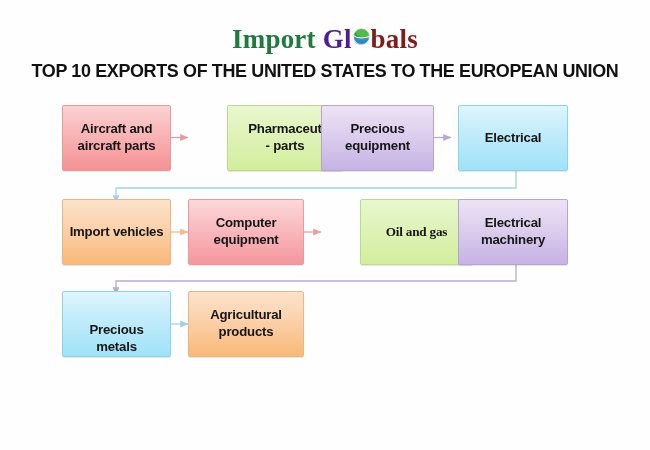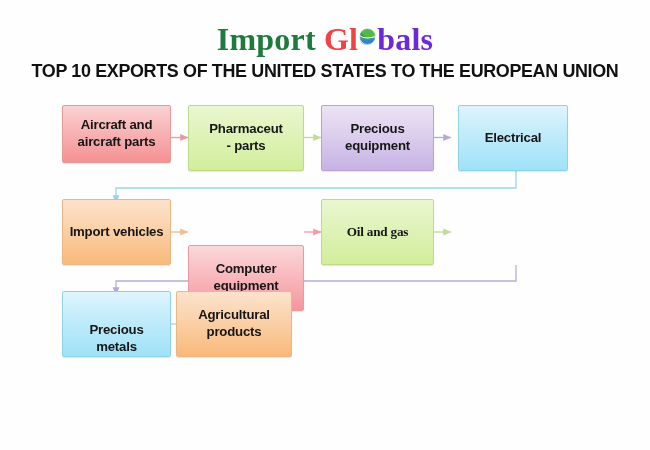--- a/index.html
+++ b/index.html
@@ -22,28 +22,28 @@
     left: 0;
     top: 22px;
     width: 650px;
     text-align: center;
     height: 32px;
     line-height: 32px;
     white-space: nowrap;
   }
   .logo-word {
     font-family: "Liberation Serif", serif;
-    font-size: 32px;
+    font-size: 27px;
     font-weight: 700;
     letter-spacing: 0.2px;
     vertical-align: middle;
   }
   .logo-import { color: #1f7a3d; }
-  .logo-gl     { color: #ef4444; }
-  .logo-bals   { color: #6d28d9; }
+  .logo-gl     { color: #4c1d95; }
+  .logo-bals   { color: #7f1d1d; }
   .globe-icon {
     display: inline-block;
     width: 19px;
     height: 19px;
     vertical-align: -3px;
     margin: 0 0px;
   }
 
   
   #page-title {
@@ -92,25 +92,25 @@
     line-height: 1.28;
     color: #161616;
     letter-spacing: -0.2px;
     padding: 0 5px;
     box-shadow: 0 1px 1px rgba(0,0,0,0.10);
   }
   .node .node-label { display: block; width: 100%; }
 
   
   .pal-pink   { background: linear-gradient(to bottom, #fbd2d3 0%, #f8b9ba 38%, #f59193 100%); border: 1px solid #e59a9c; }
-  .pal-green  { background: linear-gradient(to bottom, #eaf7cf 0%, #e0f3bb 40%, #d2ee9b 100%); border: 1px solid #bcd98c; }
+  .pal-green  { background: linear-gradient(to bottom, #eaf7cf 0%, #e0f3bb 40%, #d2ee9b 100%); border: 1px solid #bcd98c; margin-left: 39px; }
   .pal-purple { background: linear-gradient(to bottom, #ece3f4 0%, #ddd0ee 42%, #c6b2e4 100%); border: 1px solid #b6a3d4; }
   .pal-cyan   { background: linear-gradient(to bottom, #dff5fd 0%, #c3ecfb 40%, #9fe2f8 100%); border: 1px solid #8fd2e8; }
   .pal-orange { background: linear-gradient(to bottom, #fce2cb 0%, #fbd3ae 40%, #f9b979 100%); border: 1px solid #e9b784; }
-  .pal-rose   { background: linear-gradient(to bottom, #fbd8da 0%, #f9bfc3 38%, #f5969d 100%); border: 1px solid #e79ba1; margin-top: 46px; }
+  .pal-rose   { background: linear-gradient(to bottom, #fbd8da 0%, #f9bfc3 38%, #f5969d 100%); border: 1px solid #e79ba1; }
 </style>
 </head>
 <body>
 
 <div id="logo">
   <span class="logo-word logo-import">Import</span><span class="logo-word">&nbsp;</span><span class="logo-word logo-gl">Gl</span><span class="globe-icon"><svg viewBox="0 0 40 40" width="19" height="19" xmlns="http://www.w3.org/2000/svg">
       <circle cx="20" cy="20" r="17" fill="#3f8fcf"></circle>
       <path d="M3.3 20c0-3.2 1-6.2 2.6-8.7 6 4.6 14.5 7.1 23.4 6.3 3.3-.3 6-1 7.6-1.7.1 1.3.1 2.7-.1 4-7.4 4.4-18.6 6-27 4.1-2.5-.6-4.6-1.4-6.1-2.2-.3-.6-.4-1.2-.4-1.8z" fill="#2f9e4f"></path>
       <path d="M6.6 10.6C9.7 6.2 14.5 3.3 20 3.3c9.2 0 16.7 7.5 16.7 16.7 0 .6 0 1.2-.1 1.8-10 5-23.6 1.2-30-11.2z" fill="#56b947"></path>
       <path d="M3.6 24.3c6.9 4.3 19.7 5.2 32.3-.6-1.6 8-8.7 14-17.2 14-6.9 0-12.8-3.9-15.1-13.4z" fill="#2f86c5"></path>
@@ -153,21 +153,21 @@
 
     <line x1="171" y1="232" x2="188" y2="232" stroke="#f0bd8d" stroke-width="1.3" marker-end="url(#ah-orange)"></line>
     <line x1="304" y1="232" x2="321" y2="232" stroke="#eca0a6" stroke-width="1.3" marker-end="url(#ah-rose)"></line>
     <line x1="434" y1="232" x2="451" y2="232" stroke="#c3da95" stroke-width="1.3" marker-end="url(#ah-green)"></line>
 
     <path d="M516,265 L516,281 L116,281 L116,295" fill="none" stroke="#bbaad8" stroke-width="1.3" marker-end="url(#ah-purple)"></path>
 
     <line x1="171" y1="324" x2="188" y2="324" stroke="#9cd3e6" stroke-width="1.3" marker-end="url(#ah-cyan)"></line>
   </svg>
 
-  <div class="node pal-pink" style="left:62px; top:105px; width:109px; height:58px;">
+  <div class="node pal-pink" style="left:62px; top:105px; width:109px; height:66px;">
     <span class="node-label">Aircraft and aircraft parts</span>
   </div>
 
   <div class="node pal-green" style="left:188px; top:105px; width:116px; height:66px;">
     <span class="node-label"><span>Pharmaceut</span><br><span>- parts</span></span>
   </div>
 
   <div class="node pal-purple" style="left:321px; top:105px; width:113px; height:66px;">
     <span class="node-label">Precious equipment</span>
   </div>
@@ -181,22 +181,25 @@
   </div>
 
   <div class="node pal-rose" style="left:188px; top:199px; width:116px; height:66px;">
     <span class="node-label">Computer equipment</span>
   </div>
 
   <div class="node pal-green" style="left:321px; top:199px; width:113px; height:66px;font-family:Liberation Serif, serif;">
     <span class="node-label">Oil and gas</span>
   </div>
 
+  <div class="node pal-purple" style="left:458px; top:199px; width:110px; height:66px;">
+    <span class="node-label">Electrical machinery</span>
+  </div>
 
   <div class="node pal-cyan" style="left:62px; top:291px; width:109px; height:66px;align-items:flex-end;">
     <span class="node-label">Precious metals</span>
   </div>
 
-  <div class="node pal-orange" style="left:176px; top:291px; width:116px; height:66px;">
+  <div class="node pal-orange" style="left:188px; top:291px; width:116px; height:66px;">
     <span class="node-label">Agricultural products</span>
   </div>
 
 </div>
 
 </body></html>

